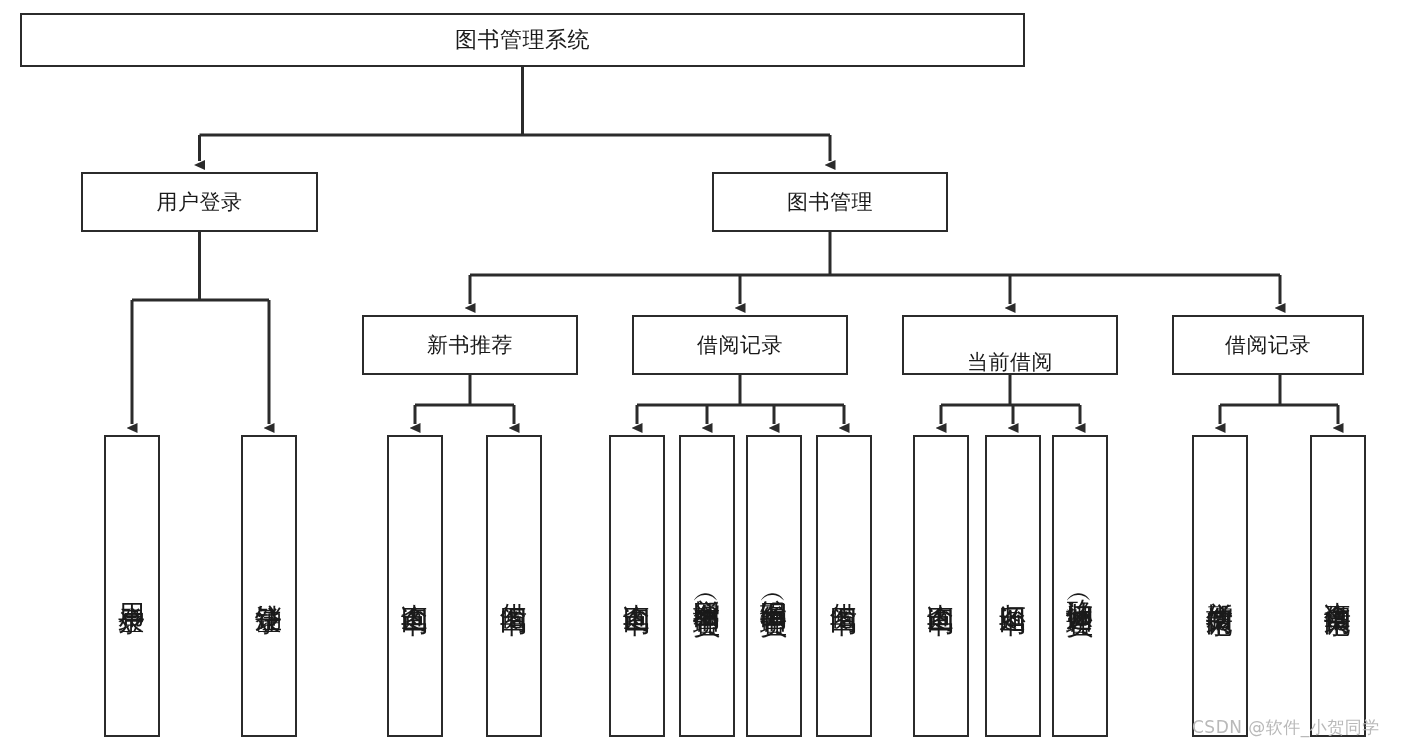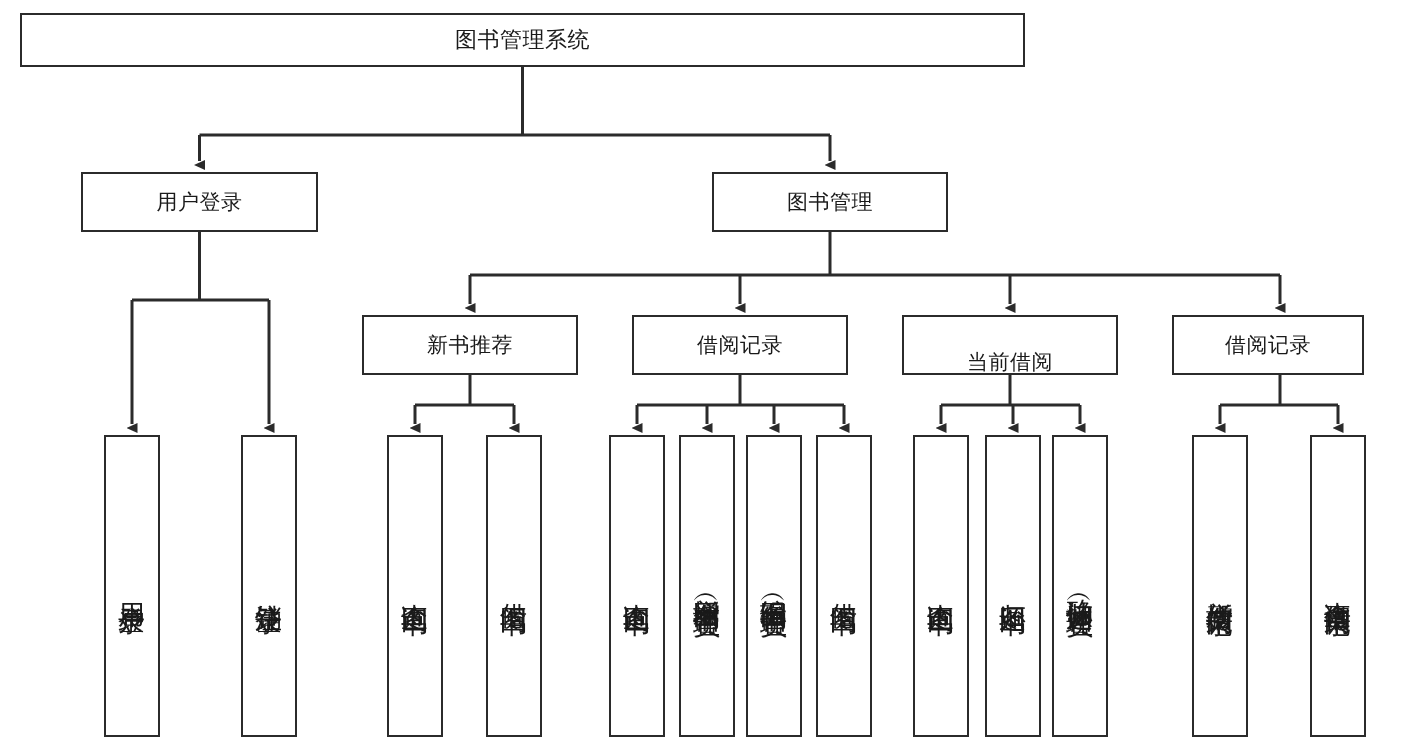--- a/index.html
+++ b/index.html
@@ -180,14 +180,15 @@
         <span class="label" style="color: rgb(26, 26, 26);">确认归还（管理员）</span>
       </div>
       <div class="node vert" style="left: 1192px; top: 435px; width: 56px; height: 302px; border-color: rgb(43, 43, 43); background: rgb(255, 255, 255);">
         <span class="label" style="color: rgb(26, 26, 26);">新增借阅记录</span>
       </div>
       <div class="node vert" style="left: 1310px; top: 435px; width: 56px; height: 302px; border-color: rgb(43, 43, 43); background: rgb(255, 255, 255);">
         <span class="label" style="color: rgb(26, 26, 26);">查询借阅记录</span>
       </div>
     </div>
 
+  <div class="watermark" style="left: 1192px; top: 716px; color: rgb(185, 185, 185);">CSDN @软件_小贺同学</div>
 
 </div>
 
 </body></html>

